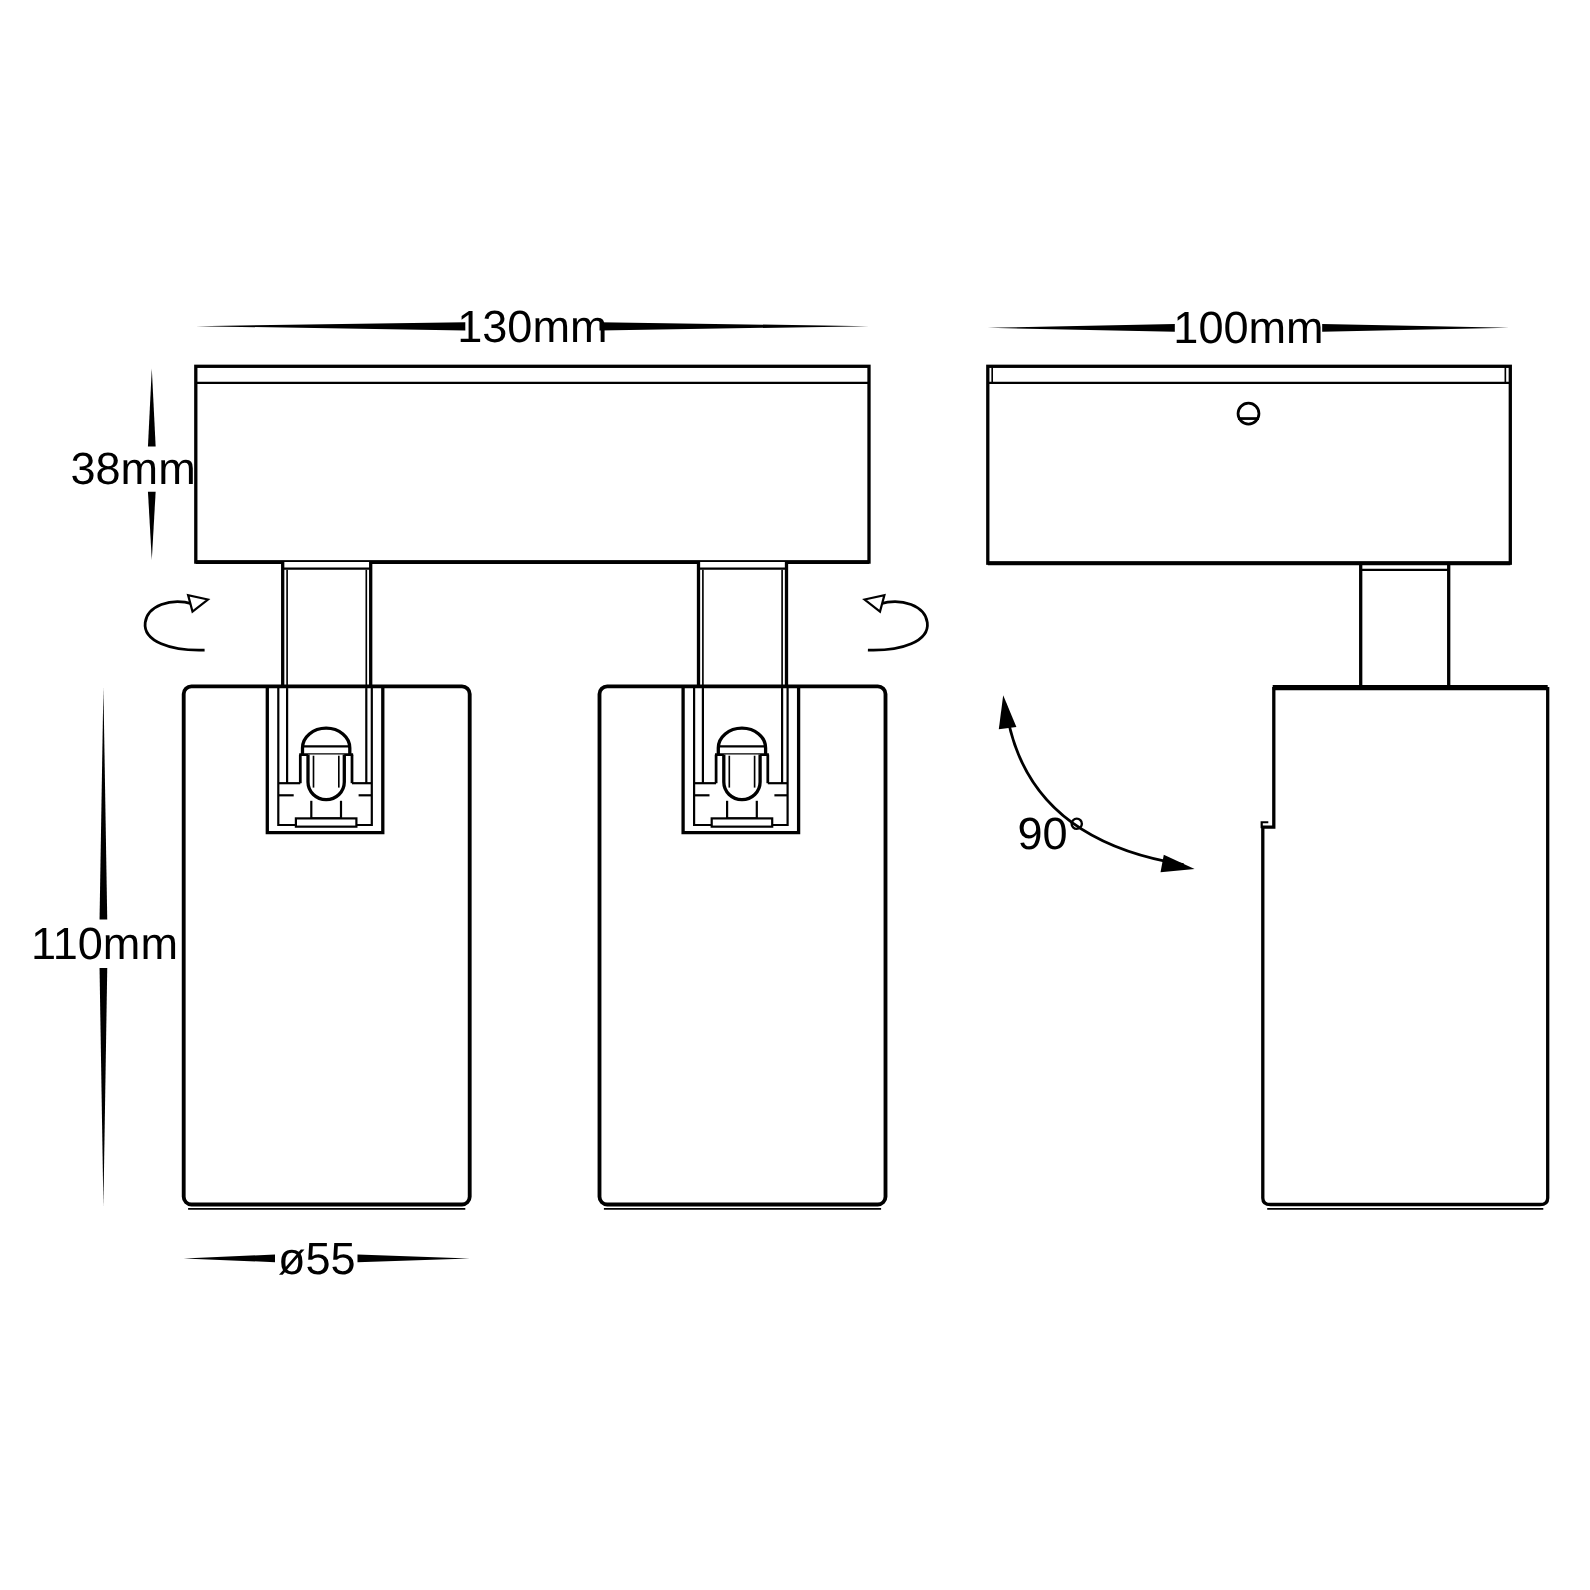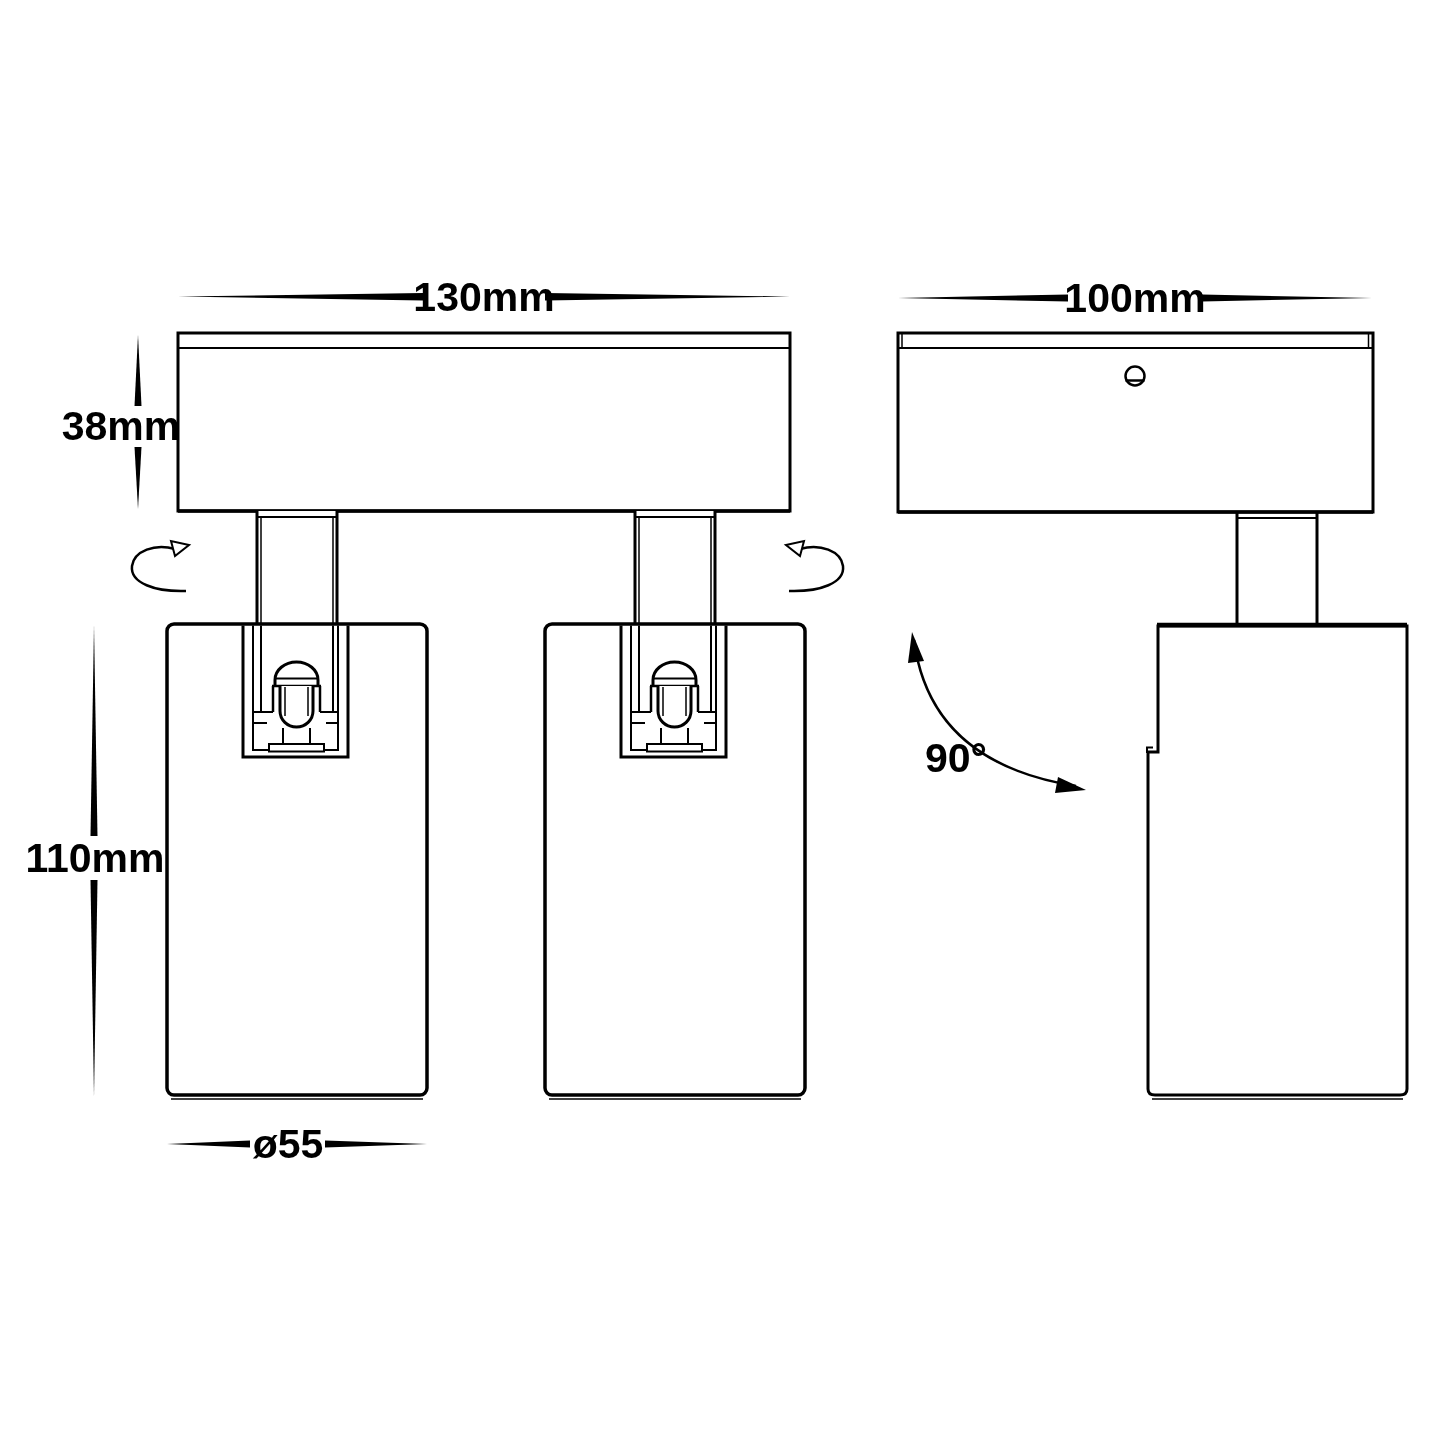--- a/index.html
+++ b/index.html
@@ -6,21 +6,20 @@
     margin: 0;
     padding: 0;
     background: #ffffff;
   }
   .canvas {
     position: relative;
     width: 1445px;
     height: 1393px;
     background: #ffffff;
     font-family: "Liberation Sans", sans-serif;
-    font-weight: bold;
   }
   svg { display: block; }
   text {
     font-family: "Liberation Sans", sans-serif;
     font-size: 41px;
     fill: #000000;
   }
   .ln   { stroke: #000000; fill: none; stroke-width: 3;   stroke-linecap: butt; stroke-linejoin: miter; }
   .ln2  { stroke: #000000; fill: none; stroke-width: 2;   }
   .ln15 { stroke: #000000; fill: none; stroke-width: 1.5; }

